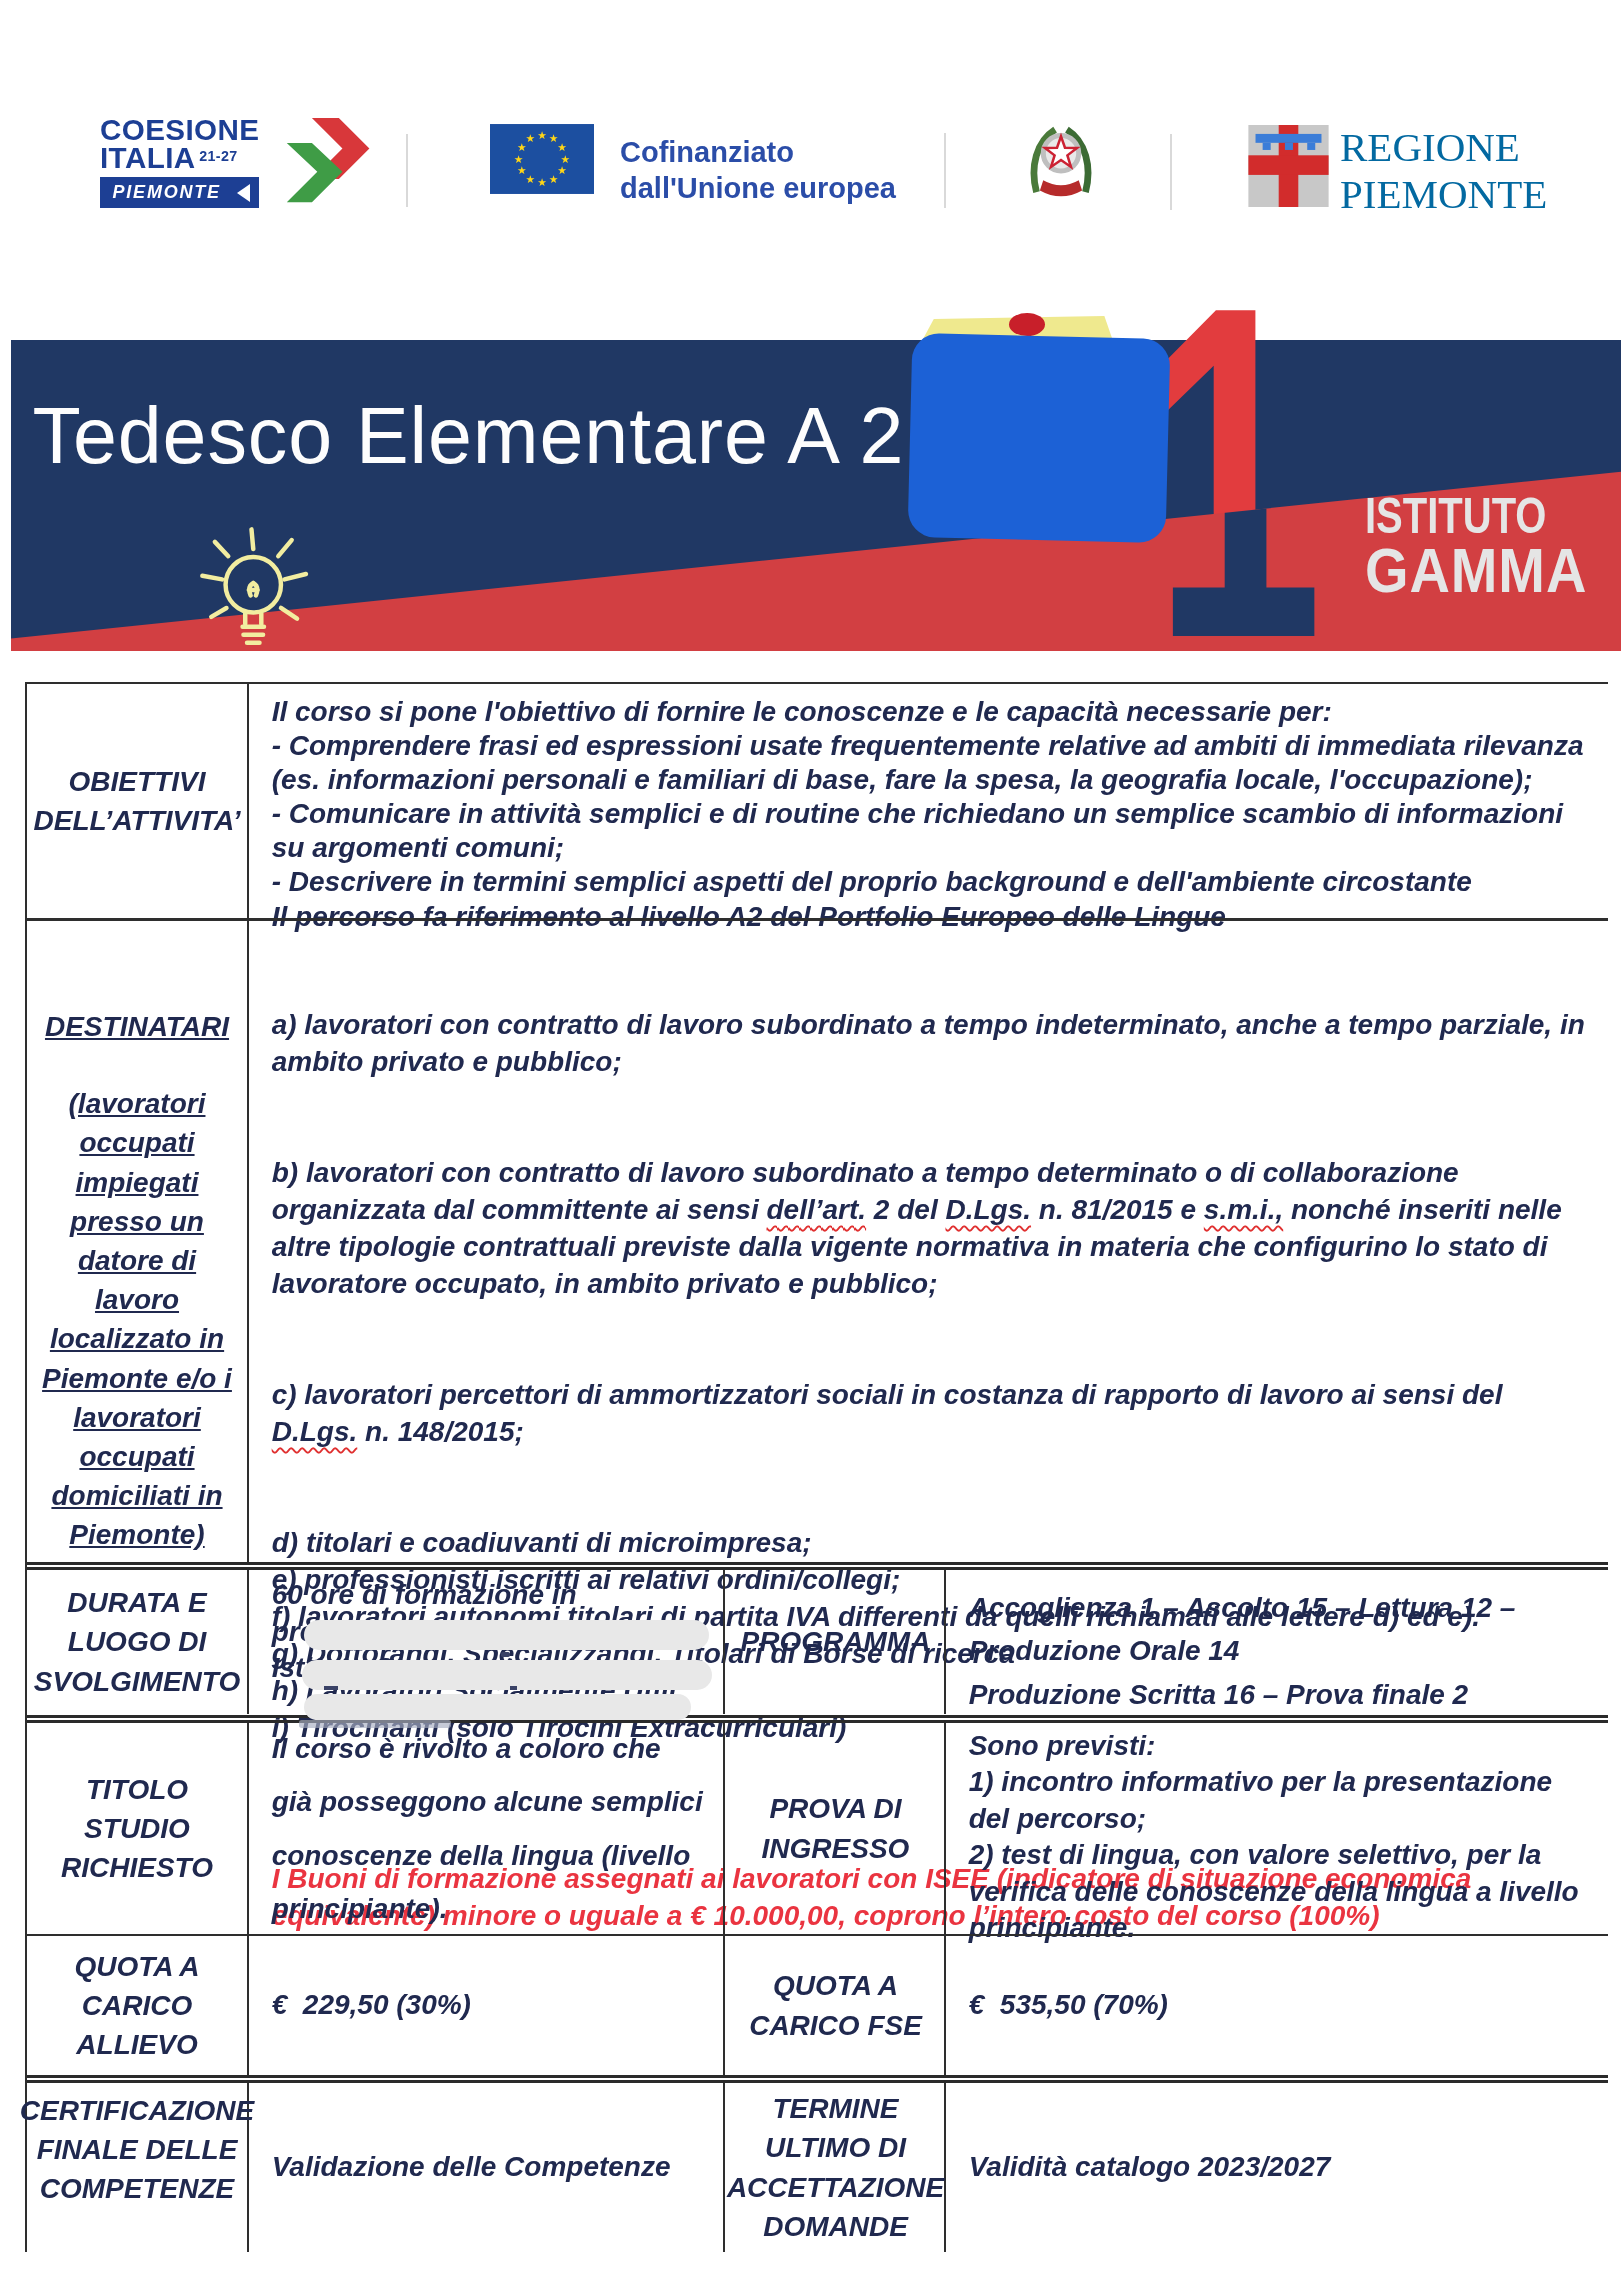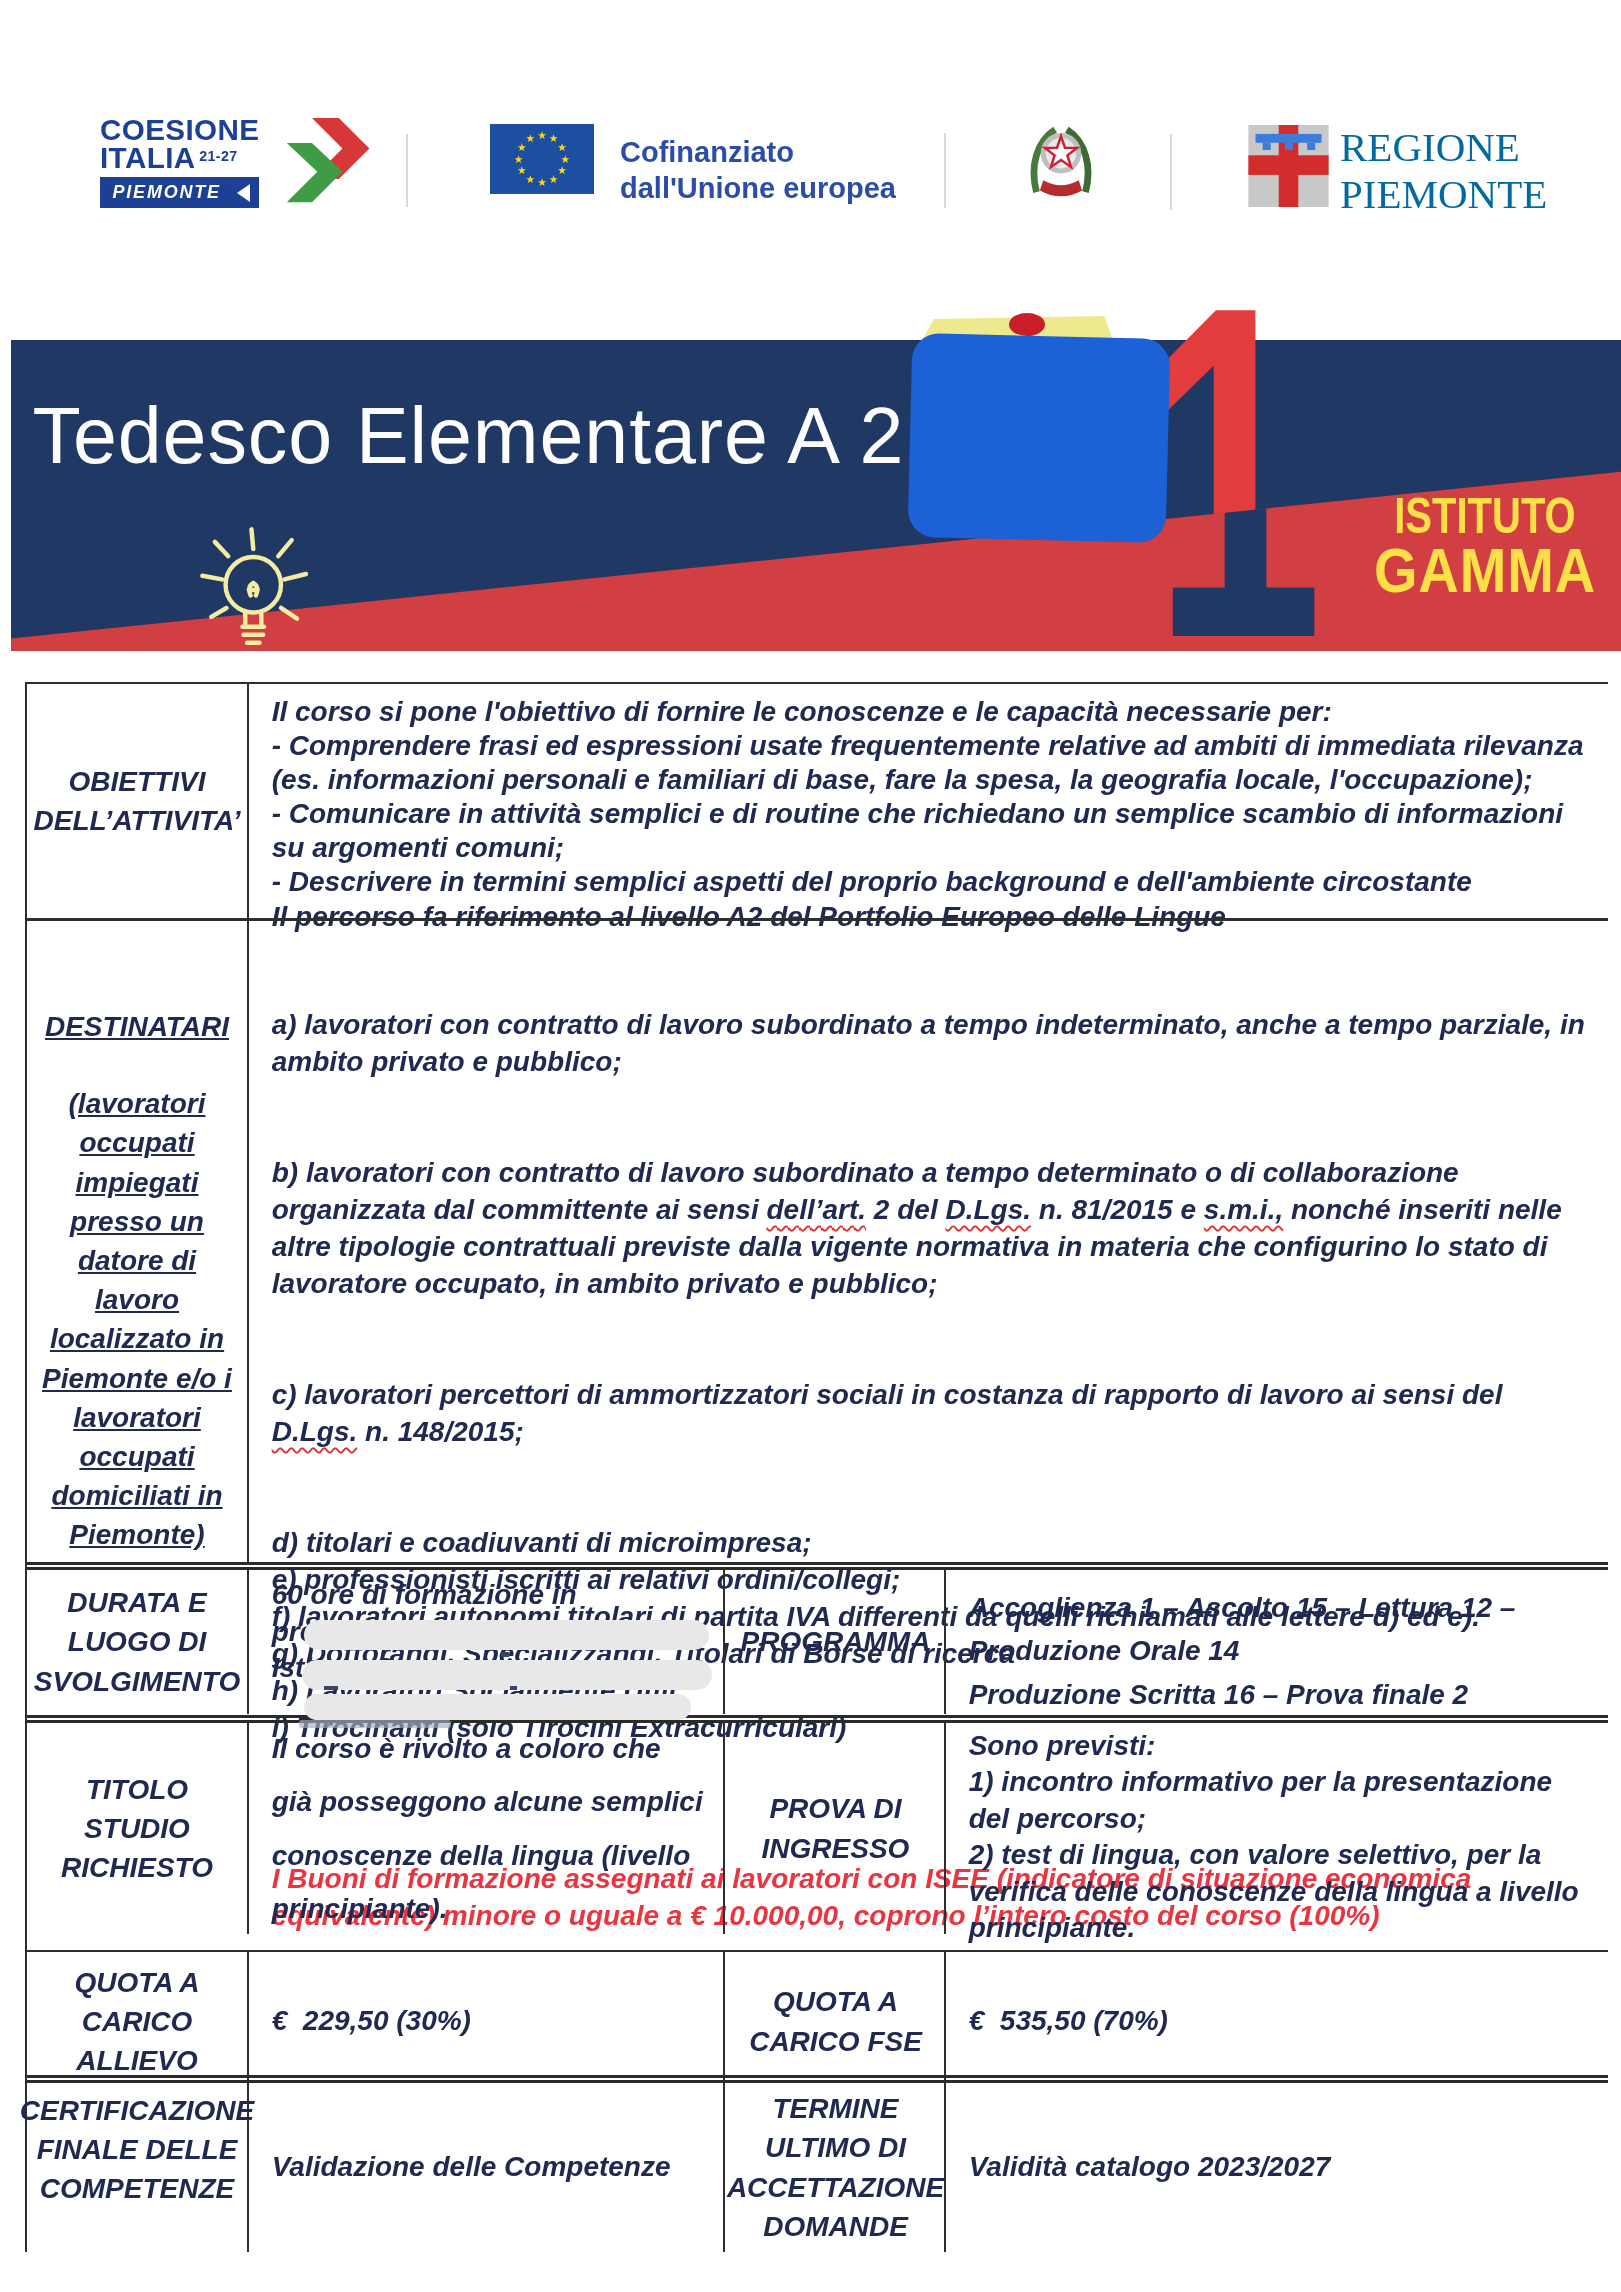--- a/index.html
+++ b/index.html
@@ -26,38 +26,38 @@
 
   
   .banner{position:absolute;left:11px;top:340px;width:1621px;height:311px;background:#203864;}
   .banner-title{position:absolute;left:21.5px;top:56px;color:#fdfdfd;font-size:79px;line-height:1;letter-spacing:0.9px;z-index:2;}
   .one{font-weight:bold;font-size:475px;line-height:475px;width:304px;text-align:center;
        transform:scaleX(0.64);transform-origin:left top;user-select:none;}
   .one-red{position:absolute;left:1130px;top:235px;color:#e23c3e;z-index:1;}
   .red-wedge{position:absolute;inset:0;background:#d23f42;z-index:2;
              clip-path:polygon(0 96%,100% 42%,100% 100%,0 100%);}
   .one-navy{position:absolute;left:1130px;top:-106px;color:#203864;}
-  .brand{position:absolute;left:1354px;top:150px;width:240px;text-align:center;color:#fde047;font-weight:bold;}
+  .brand{position:absolute;left:1354px;top:150px;width:240px;color:#e5e5e5;font-weight:bold;}
   .brand-l1{font-size:40px;line-height:40px;transform:scale(1.0,1.25);transform-origin:center top;letter-spacing:0;}
   .brand-l2{font-size:56px;line-height:56px;margin-top:9px;transform:scale(1.0,1.12);transform-origin:center top;letter-spacing:0.9px;}
   .blob{position:absolute;left:899px;top:-4.5px;width:258px;height:204px;background:#1c61d6;border-radius:27px;
         transform:rotate(1.4deg);z-index:4;}
   .yellow-tip{position:absolute;left:902px;top:-24px;width:208px;height:30px;background:#efe98e;z-index:3;
               clip-path:polygon(3% 100%,10% 10%,92% 0,97% 100%);}
   .pin-dot{position:absolute;left:998px;top:-27px;width:36px;height:23px;background:#c81f2a;border-radius:50%;z-index:3;}
   .bulb{position:absolute;left:175px;top:184px;z-index:5;}
 
   
   .ctable{position:absolute;left:25px;top:682px;width:1583px;height:1570px;border-left:2.7px solid #2e2e2e;box-sizing:border-box;}
   .trow{position:absolute;left:0;width:100%;box-sizing:border-box;}
   .r1{top:0;height:236px;border-top:2.7px solid #2e2e2e;}
   .r2{top:236px;height:644px;border-top:3.6px solid #2e2e2e;}
   .r3{top:880px;height:152px;border-top:8px double #2a2a2a;}
   .r4{top:1033px;height:219px;border-top:8px double #2a2a2a;}
-  .r5{top:1252px;height:141px;border-top:2.7px solid #2e2e2e;margin-top:16px;}
+  .r5{top:1252px;height:141px;border-top:2.7px solid #2e2e2e;}
   .r6{top:1393px;height:177px;border-top:8px double #2a2a2a;}
   .cell{position:absolute;top:0;bottom:0;box-sizing:border-box;}
   .c1{left:0;width:222px;border-right:2.7px solid #2e2e2e;}
   .c2a{left:225px;right:0;}
   .c2{left:225px;width:473px;border-right:2.7px solid #2e2e2e;}
   .c3{left:700px;width:219px;border-right:2.7px solid #2e2e2e;}
   .c4{left:922px;right:0;}
   .lbl{display:flex;flex-direction:column;align-items:center;justify-content:center;text-align:center;
        font-weight:bold;font-style:italic;font-size:28px;line-height:1.4;color:#20294f;padding:5.4px 9px;}
   .lbl-top{justify-content:flex-start;padding-top:86px;text-decoration:underline;}

